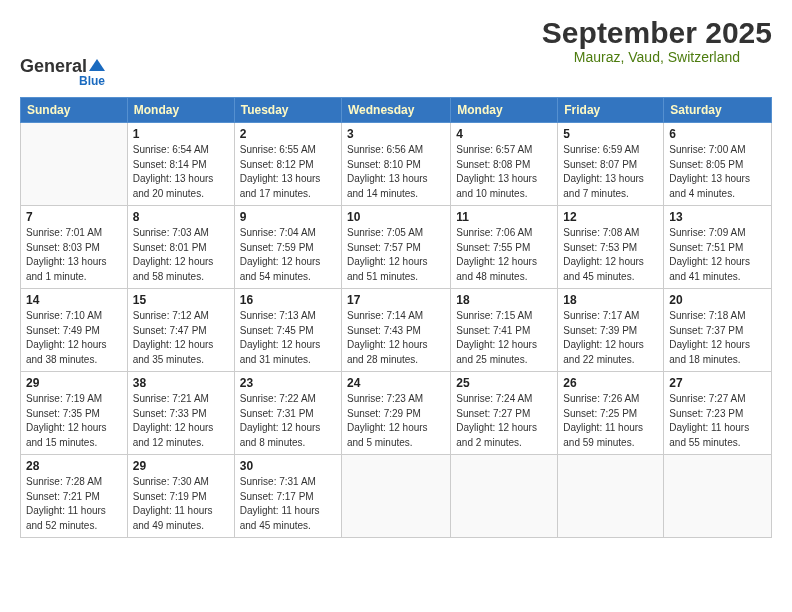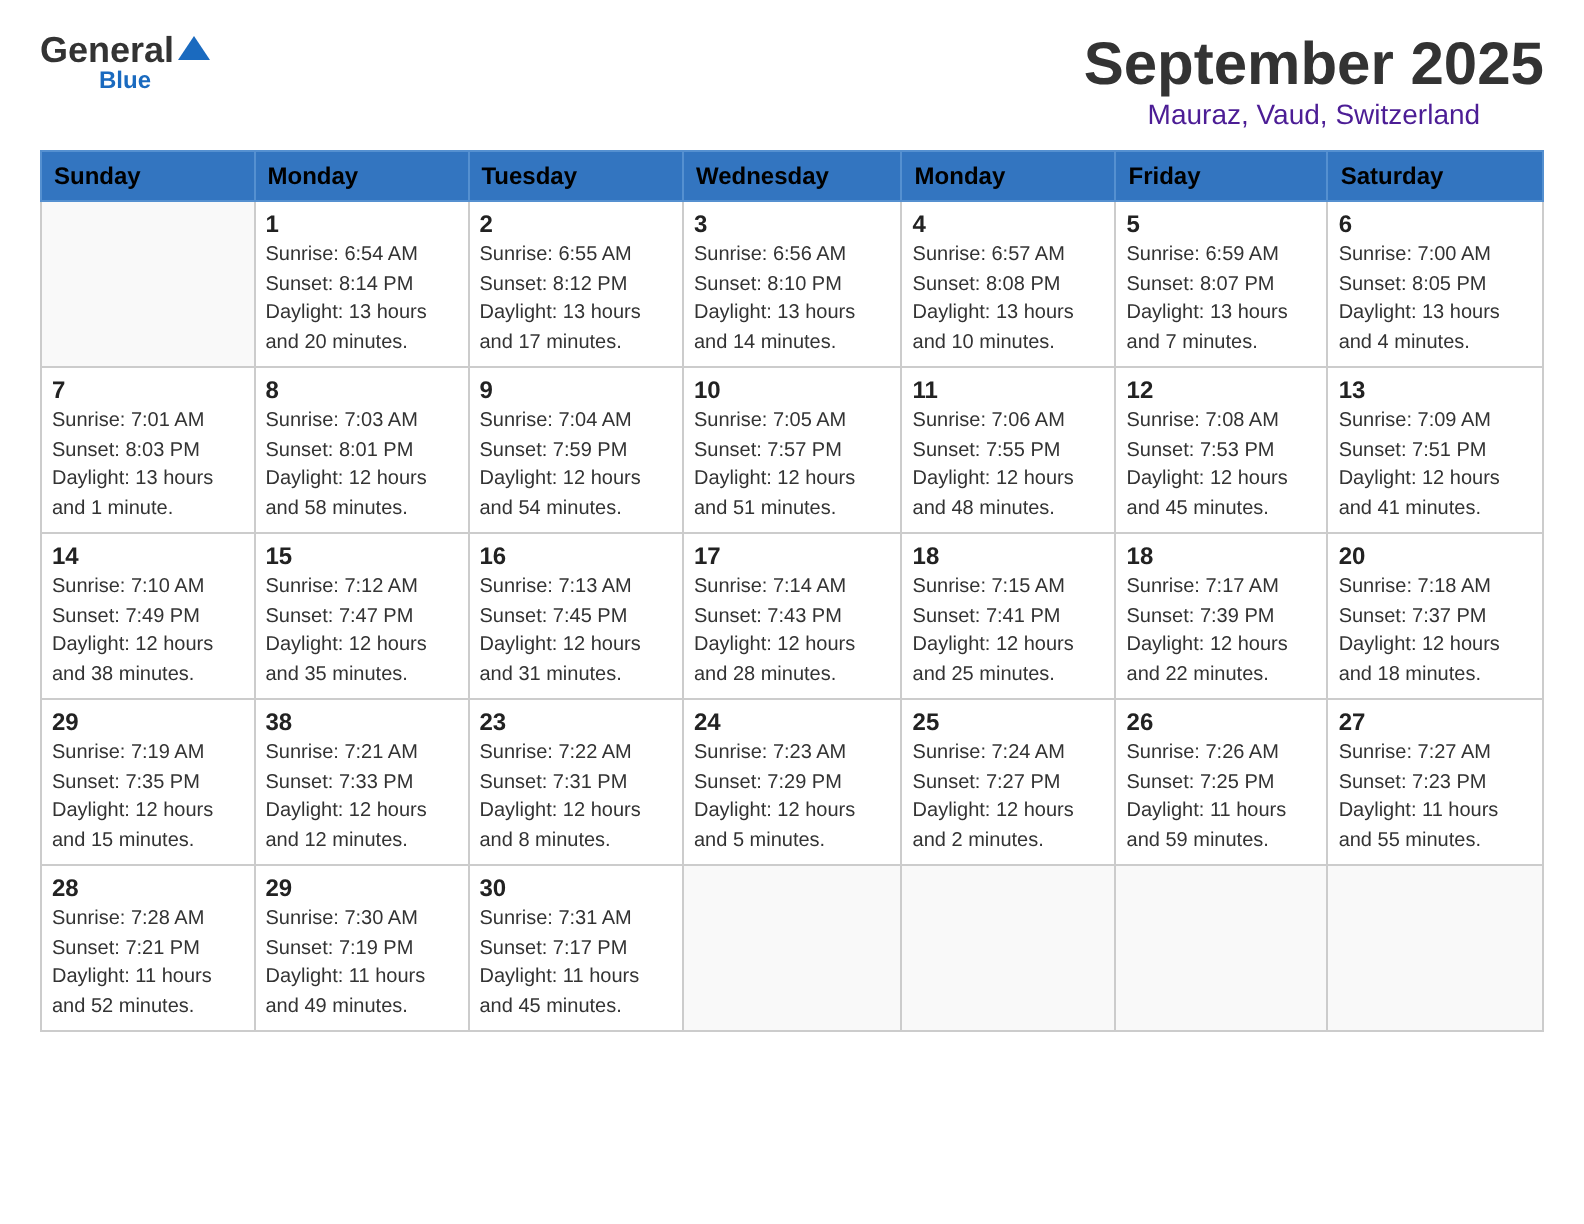--- a/index.html
+++ b/index.html
@@ -18,21 +18,22 @@
     }
     .header {
       display: flex;
       align-items: flex-start;
       justify-content: space-between;
       margin-bottom: 10px;
     }
     .logo {
       display: flex;
       flex-direction: column;
-      align-items: center;
+      align-items: flex-end;
+      margin-top: 41px;
     }
     .logo-general {
       font-size: 18px;
       font-weight: bold;
       color: #333;
       line-height: 1;
     }
     .logo-blue {
       font-size: 12px;
       font-weight: bold;
@@ -47,30 +48,30 @@
       text-align: center;
     }
     .month-title {
       font-size: 30px;
       font-weight: bold;
       color: #333;
       line-height: 1.1;
     }
     .location-title {
       font-size: 14px;
-      color: #4c1d95;
+      color: #4d7c0f;
     }
     .calendar {
       width: 100%;
       border-collapse: collapse;
       font-size: 10.5px;
     }
     .calendar thead tr th {
       background: #3375c0;
-      color: #000000;
+      color: #fef9c3;
       padding: 5px 6px;
       text-align: left;
       font-size: 12px;
       font-weight: bold;
       border: 1px solid #5590d0;
     }
     .calendar tbody tr td {
       border: 1px solid #ccc;
       vertical-align: top;
       padding: 4px 5px;

